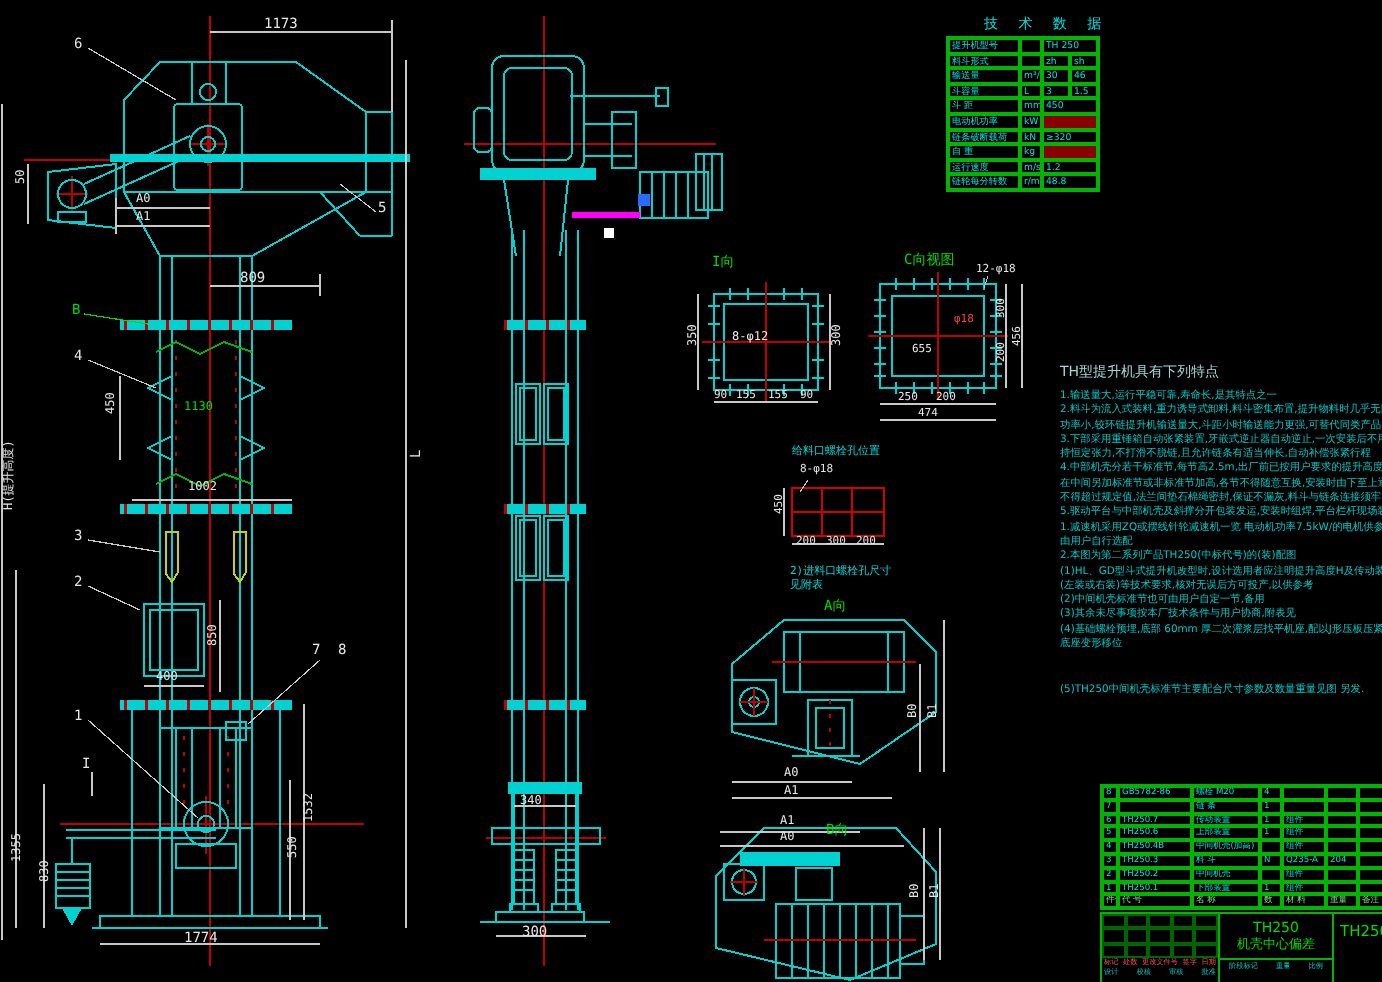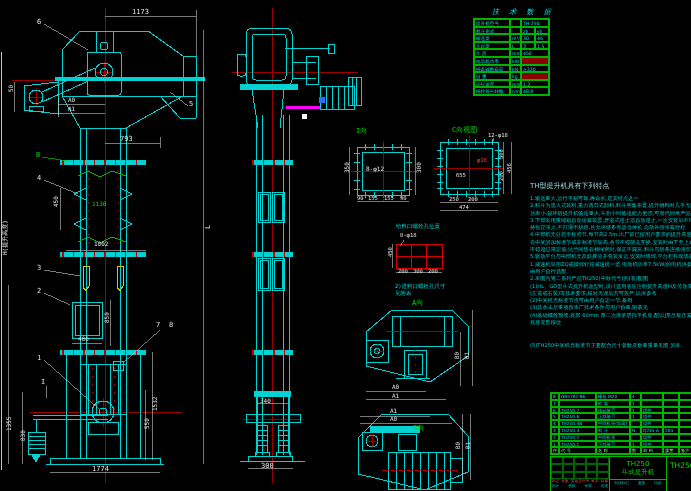--- a/index.html
+++ b/index.html
@@ -7,21 +7,21 @@
           font-family:"DejaVu Sans",sans-serif;}
   svg{position:absolute;left:0;top:0;shape-rendering:crispEdges;}
   .lbl{position:absolute;white-space:nowrap;font-family:"DejaVu Sans Mono",monospace;
        font-size:7px;line-height:1;pointer-events:none;}
   .w{color:#e6e6e6}.g{color:#00dc00}.c{color:#00d8d8}.r{color:#ff4040}
   .rot{transform:rotate(-90deg);transform-origin:left top;}
   #notes{position:absolute;left:530px;top:181px;width:165px;}
   #notes .title{color:#9fd8d8;font-size:7px;margin-bottom:4px;white-space:nowrap;}
   #notes .ln{color:#00c8c8;font-size:5.2px;line-height:7.3px;white-space:nowrap;}
   #tech{position:absolute;left:473px;top:18px;border:1px solid #00b400;}
-  #tech-title{position:absolute;left:492px;top:9px;color:#00e0e0;font-size:7px;letter-spacing:3px;white-space:nowrap;font-style:italic;}
+  #tech-title{position:absolute;left:492px;top:9px;color:#00e0e0;font-size:7px;letter-spacing:3px;white-space:nowrap;}
   .trow{display:flex;}
   .tcell{border:0.5px solid #00b400;color:#00e0e0;font-size:4.6px;line-height:7.6px;
          height:7.6px;overflow:hidden;white-space:nowrap;padding-left:1px;box-sizing:border-box;}
   .tred{background:#8a0000;}
   #bom{position:absolute;left:550px;top:392px;border:1px solid #00b400;}
   .bcell{border:0.5px solid #00b400;color:#00e0e0;font-size:4.3px;line-height:6.8px;
          height:6.8px;overflow:hidden;white-space:nowrap;padding-left:1px;box-sizing:border-box;}
   .bhead{color:#7fe67f;}
   #tblock{position:absolute;left:550px;top:456px;width:140px;height:35px;border:1px solid #00b400;display:flex;}
   #tb-left{width:58px;border-right:1px solid #00b400;position:relative;}
@@ -392,21 +392,21 @@
   </g>
 </svg>
 
 <div id="labels">
       <span class="lbl w" style="left: 132px; top: 9px;">1173</span>
       <span class="lbl w" style="left: 37px; top: 19px;">6</span>
       <span class="lbl w" style="left: 189px; top: 101px;">5</span>
       <span class="lbl w" style="left: 68px; top: 97px; font-size: 6px;">A0</span>
       <span class="lbl w" style="left: 68px; top: 106px; font-size: 6px;">A1</span>
       <span class="lbl w rot" style="left: 8px; top: 92px; font-size: 6px;">50</span>
-      <span class="lbl w" style="left: 120px; top: 136px;">793</span>
+      <span class="lbl w" style="left: 120px; top: 136px;">809</span>
       <span class="lbl g" style="left: 36px; top: 152px;">B</span>
       <span class="lbl w" style="left: 37px; top: 175px;">4</span>
       <span class="lbl w rot" style="left: 53px; top: 207px; font-size: 6px;">450</span>
       <span class="lbl g" style="left: 92px; top: 201px; font-size: 6px;">1130</span>
       <span class="lbl w" style="left: 94px; top: 241px; font-size: 6px;">1002</span>
       <span class="lbl w" style="left: 37px; top: 265px;">3</span>
       <span class="lbl w" style="left: 37px; top: 288px;">2</span>
       <span class="lbl w rot" style="left: 2px; top: 255px; font-size: 6px;">H(提升高度)</span>
       <span class="lbl w" style="left: 78px; top: 336px; font-size: 6px;">400</span>
       <span class="lbl w rot" style="left: 104px; top: 323px; font-size: 6px;">850</span>
@@ -446,21 +446,21 @@
       <span class="lbl w" style="left: 398px; top: 269px; font-size: 5.5px;">200</span>
       <span class="lbl w" style="left: 413px; top: 269px; font-size: 5.5px;">300</span>
       <span class="lbl w" style="left: 428px; top: 269px; font-size: 5.5px;">200</span>
       <span class="lbl c" style="left: 395px; top: 284px; font-size: 5.5px;">2)进料口螺栓孔尺寸</span>
       <span class="lbl c" style="left: 395px; top: 291px; font-size: 5.5px;">见附表</span>
       <span class="lbl g" style="left: 412px; top: 300px;">A向</span>
       <span class="lbl w" style="left: 392px; top: 384px; font-size: 6px;">A0</span>
       <span class="lbl w" style="left: 392px; top: 393px; font-size: 6px;">A1</span>
       <span class="lbl w rot" style="left: 454px; top: 359px; font-size: 6px;">B0</span>
       <span class="lbl w rot" style="left: 464px; top: 359px; font-size: 6px;">B1</span>
-      <span class="lbl g" style="left: 413px; top: 425px;">B向</span>
+      <span class="lbl g" style="left: 413px; top: 412px;">B向</span>
       <span class="lbl w" style="left: 390px; top: 408px; font-size: 6px;">A1</span>
       <span class="lbl w" style="left: 390px; top: 416px; font-size: 6px;">A0</span>
       <span class="lbl w rot" style="left: 455px; top: 449px; font-size: 6px;">B0</span>
       <span class="lbl w rot" style="left: 465px; top: 449px; font-size: 6px;">B1</span>
     </div>
 
 <div id="tech-title" class="lbl">技 术 数 据</div>
 <div id="tech">
       <div class="trow">
         <div class="tcell" style="width: 36px;">提升机型号</div>
@@ -654,21 +654,21 @@
         </div>
     <div id="tb-sign">
           <span>设计</span>
           <span>校核</span>
           <span>审核</span>
           <span>批准</span>
         </div>
   </div>
   <div id="tb-center">
     <div id="tb-model">TH250</div>
-    <div id="tb-name">斗式提升机</div>
+    <div id="tb-name">机壳中心偏差</div>
     <div id="tb-stage">
           <span>阶段标记</span>
           <span>重量</span>
           <span>比例</span>
         </div>
   </div>
   <div id="tb-right">
     <div id="tb-dwgno">TH250</div>
   </div>
 </div>

